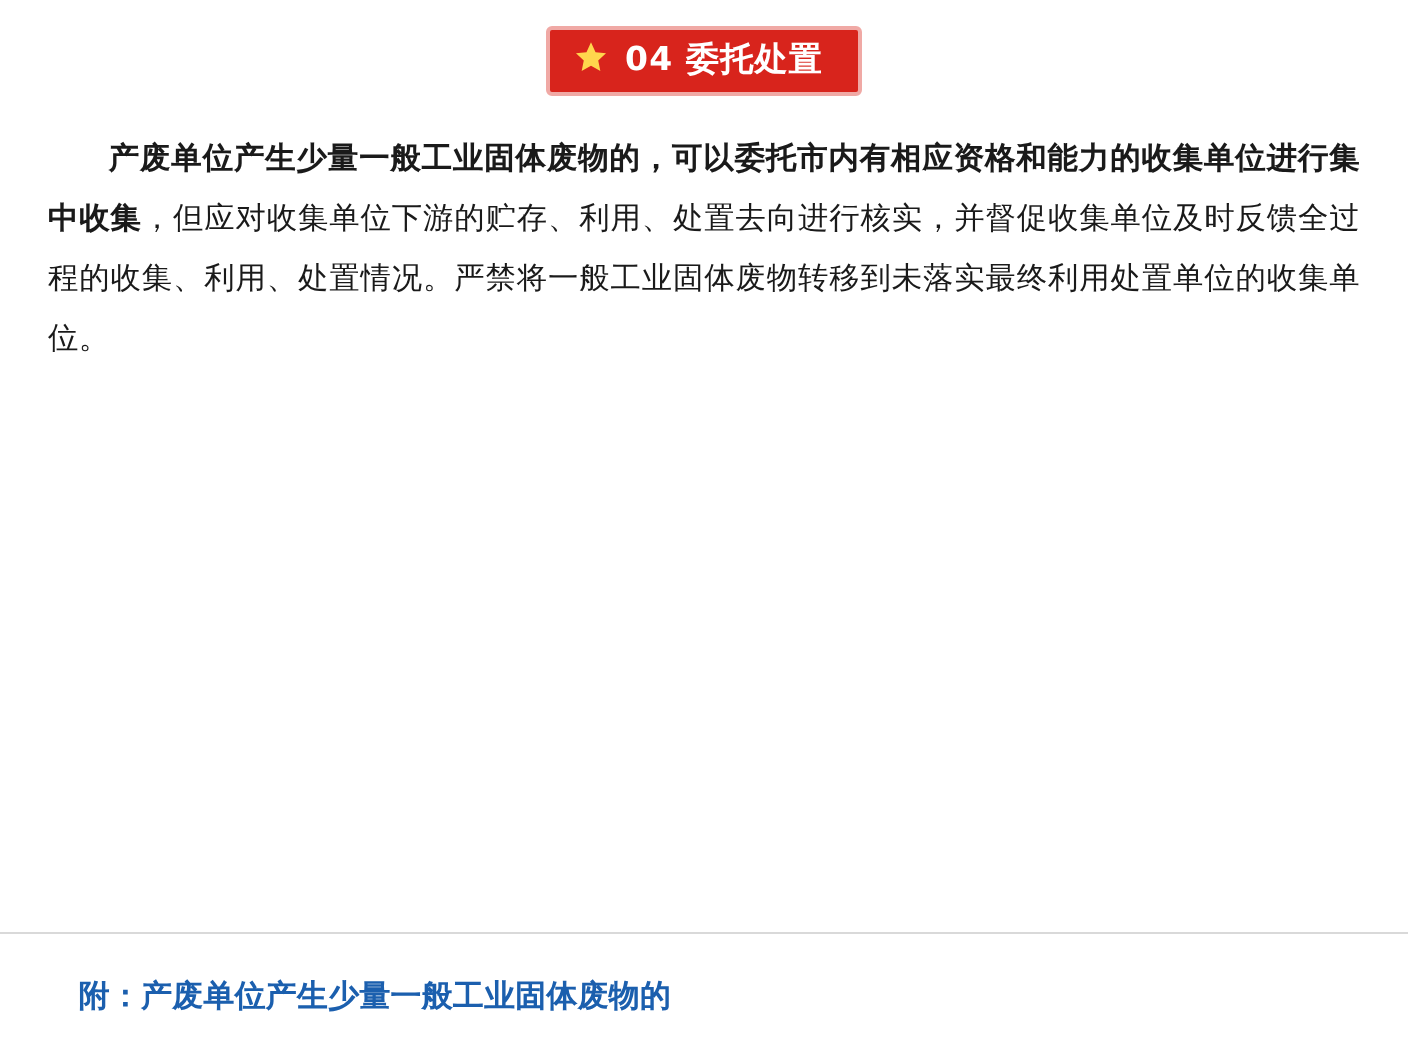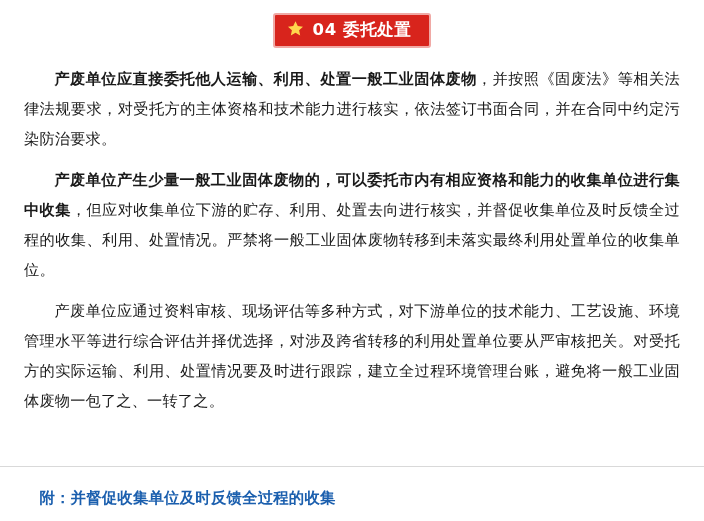--- a/index.html
+++ b/index.html
@@ -113,33 +113,27 @@
         <svg width="17" height="17" viewBox="0 0 24 24" aria-hidden="true">
           <polygon points="12,1.6 15.2,8.6 22.6,9.4 17.1,14.5 18.6,21.9 12,18.1 5.4,21.9 6.9,14.5 1.4,9.4 8.8,8.6" fill="#ffd64d"></polygon>
         </svg>
       </span>
       <span class="badge-text">04 委托处置</span>
     </div>
   </div>
 
   <div class="content">
 
-    <p class="para">
-      <span class="bold">产废单位应直接委托他人运输、利用、处置一般工业固体废物</span><span>，并按照《固废法》等相关法律法规要求，对受托方的主体资格和技术能力进行核实，依法签订书面合同，并在合同中约定污染防治要求。</span>
-    </p>
 
     <p class="para">
       <span class="bold">产废单位产生少量一般工业固体废物的，可以委托市内有相应资格和能力的收集单位进行集中收集</span><span>，但应对收集单位下游的贮存、利用、处置去向进行核实，并督促收集单位及时反馈全过程的收集、利用、处置情况。严禁将一般工业固体废物转移到未落实最终利用处置单位的收集单位。</span>
     </p>
 
-    <p class="para">
-      <span>产废单位应通过资料审核、现场评估等多种方式，对下游单位的技术能力、工艺设施、环境管理水平等进行综合评估并择优选择，对涉及跨省转移的利用处置单位要从严审核把关。对受托方的实际运输、利用、处置情况要及时进行跟踪，建立全过程环境管理台账，避免将一般工业固体废物一包了之、一转了之。</span>
-    </p>
 
   </div>
 
   <div class="divider"></div>
 
   <div class="footer">
-    <div class="footer-text">附：并督促收集单位及时反馈全过程的收集</div>
+    <div class="footer-text">附：产废单位产生少量一般工业固体废物的</div>
   </div>
 
 </div>
 
 </body></html>

